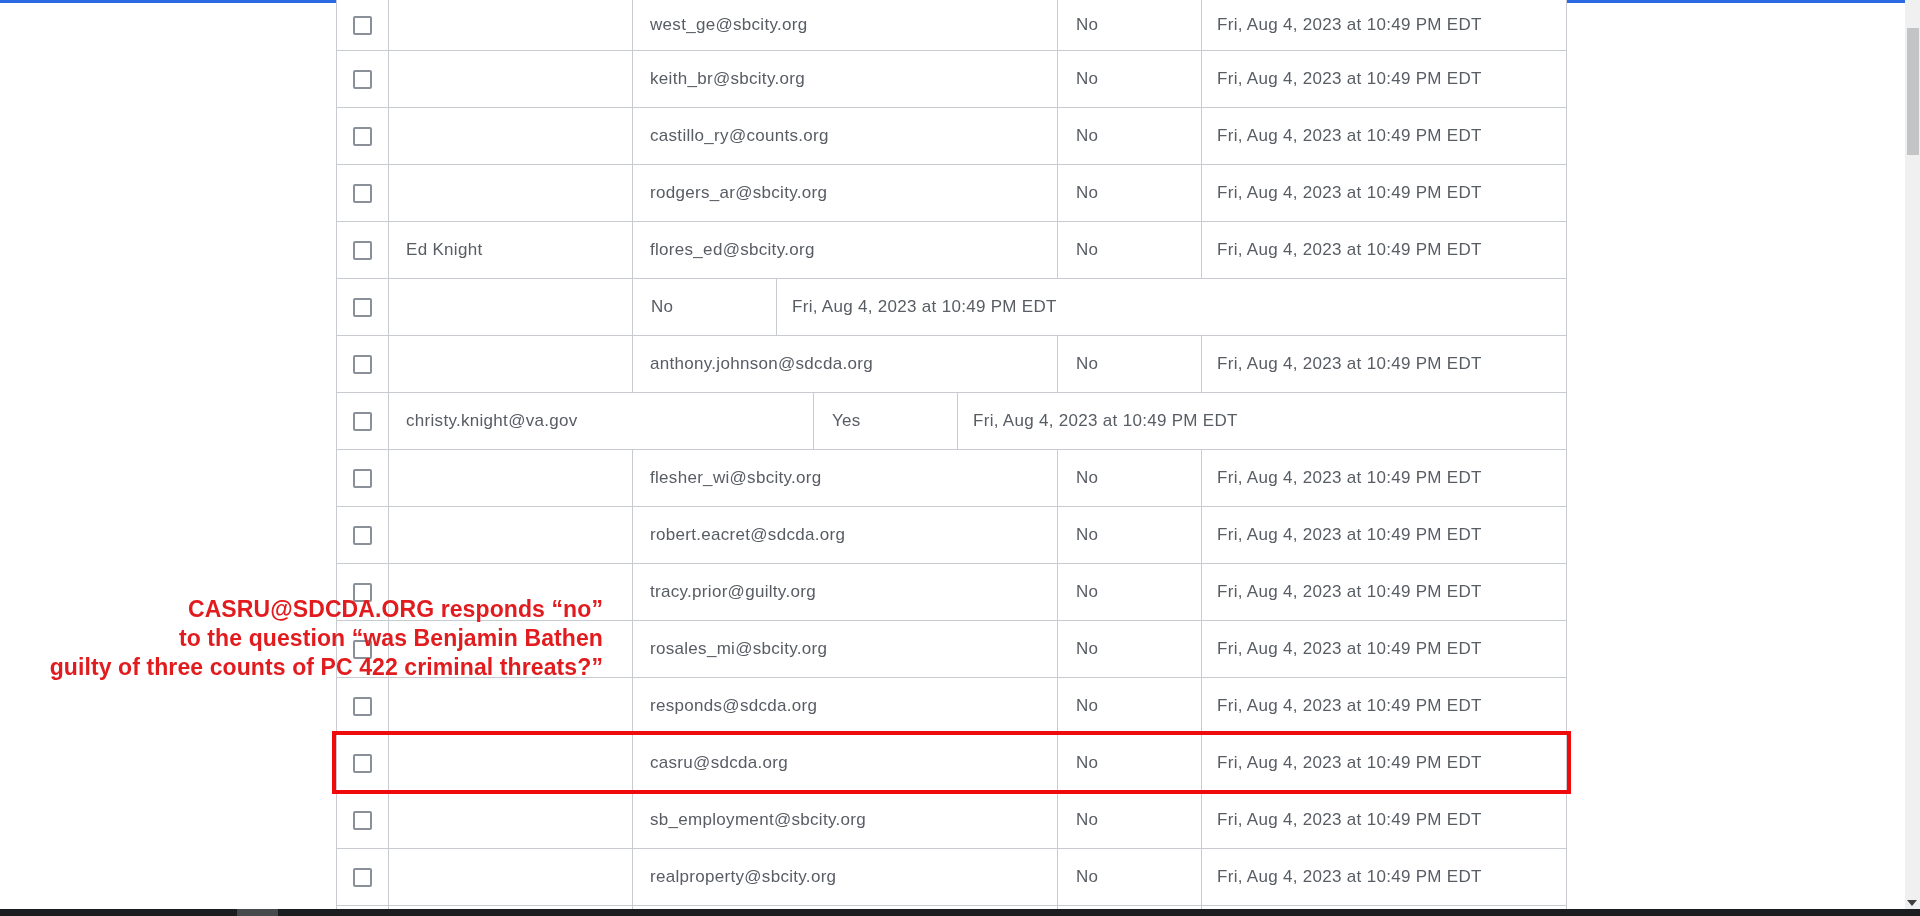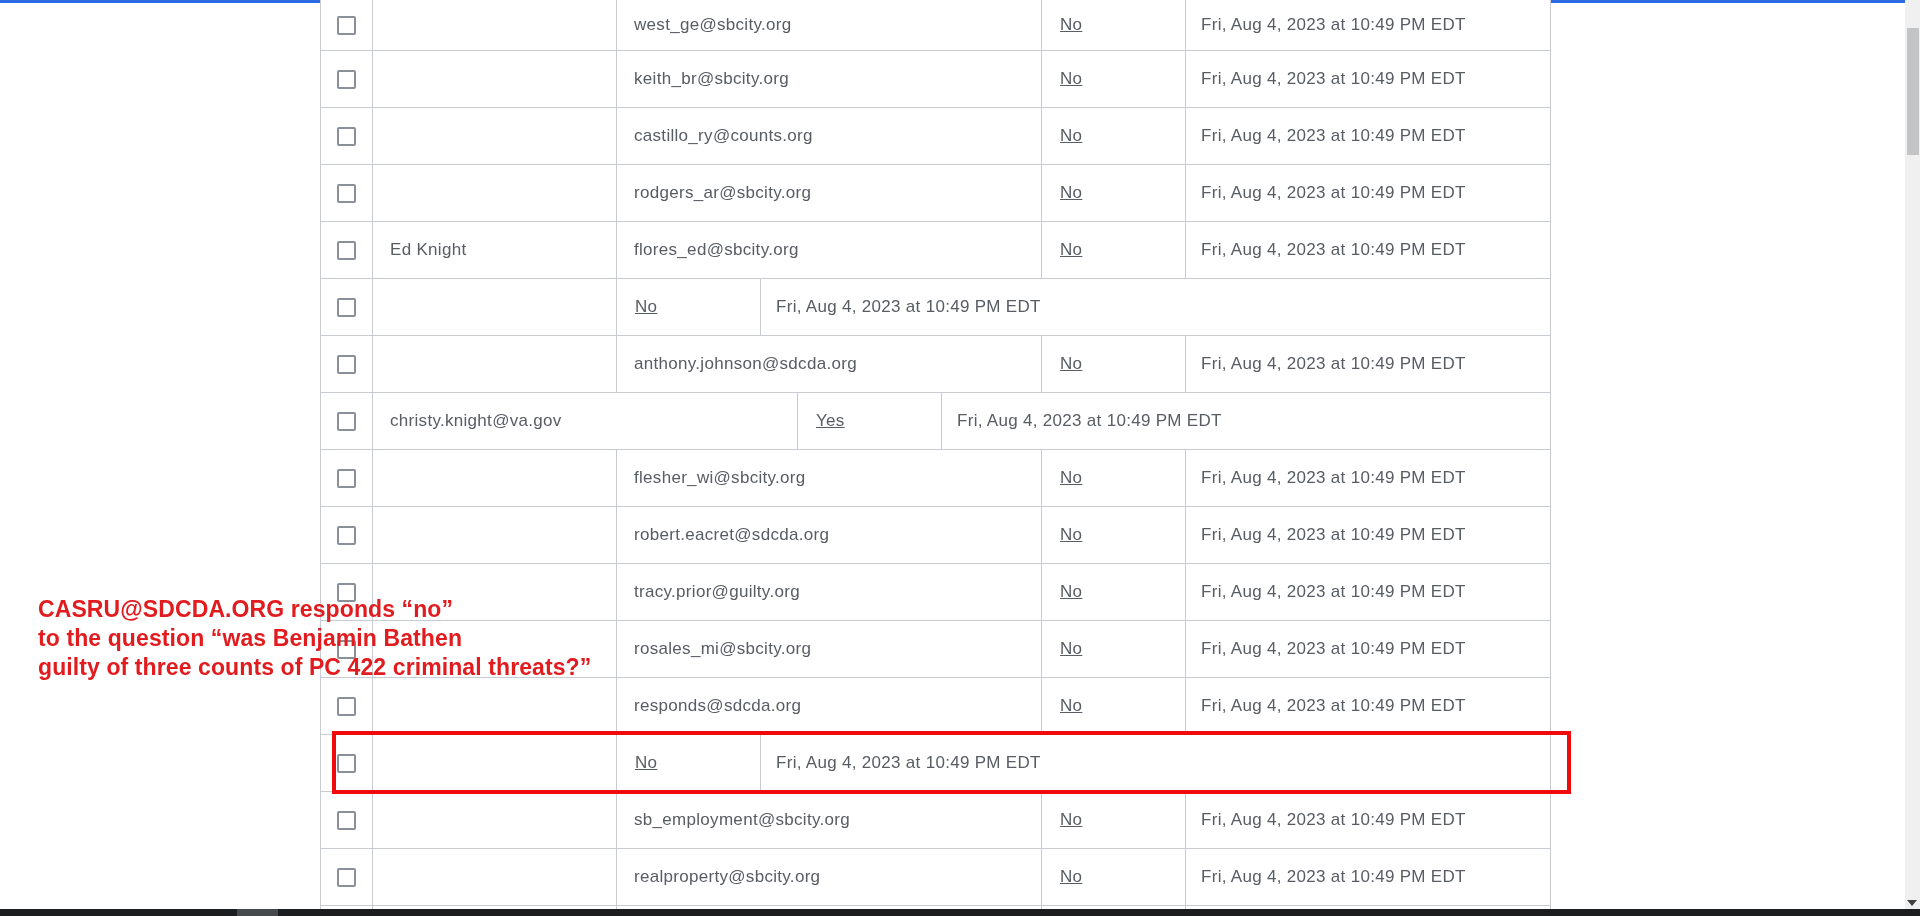--- a/index.html
+++ b/index.html
@@ -19,21 +19,21 @@
     background: #2b6ae3;
   }
   .progress-cyan {
     position: absolute; top: 0; left: 450px;
     width: 96px; height: 3px;
     background: #7edfe9;
   }
 
   
   .table {
-    position: absolute; top: 0; left: 320px;
+    position: absolute; top: 0; left: 336px;
     width: 1231px;
     border-left: 1px solid #c8ccd0;
     border-right: 1px solid #c8ccd0;
     box-sizing: border-box;
     background: #ffffff;
   }
   .row {
     display: flex;
     height: 57px;
     border-bottom: 1px solid #c8ccd0;
@@ -48,42 +48,42 @@
     border-right: 1px solid #c8ccd0;
     color: #585c63;
     font-size: 17px;
     letter-spacing: 0.3px;
     white-space: nowrap;
     overflow: hidden;
   }
   .c-check { width: 52px; justify-content: center; }
   .c-name  { width: 244px; padding-left: 17px; }
   .c-email { width: 425px; padding-left: 17px; }
-  .c-resp  { width: 144px; padding-left: 18px; text-decoration: underline; }
+  .c-resp  { width: 144px; padding-left: 18px; }
   .c-date  { width: 364px; padding-left: 15px; border-right: none; }
   .checkbox {
     width: 15px; height: 15px;
     border: 2px solid #8a9099;
     border-radius: 2px;
     background: #ffffff;
     display: inline-block;
   }
 
   
   .highlight-box {
     position: absolute; left: 332px; top: 731px;
     width: 1239px; height: 63px;
     border: 4px solid #ef0a0c;
     box-sizing: border-box;
     pointer-events: none;
   }
   .annotation {
     position: absolute; left: 38px; top: 595px;
     width: 565px;
-    text-align: left;
+    text-align: right;
     color: #e11b1e;
     font-size: 23px;
     font-weight: bold;
     line-height: 29px;
     letter-spacing: 0.1px;
   }
 
   
   .vscrollbar {
     position: absolute; top: 0; right: 0;
@@ -240,20 +240,21 @@
       <div class="cell c-name"></div>
       <div class="cell c-email">responds@sdcda.org</div>
       <div class="cell c-resp">No</div>
       <div class="cell c-date">Fri, Aug 4, 2023 at 10:49 PM EDT</div>
     </div>
         <div class="row">
       <div class="cell c-check">
         <span class="checkbox"></span>
       </div>
       <div class="cell c-name"></div>
+      <div class="cell c-email">casru@sdcda.org</div>
       <div class="cell c-resp">No</div>
       <div class="cell c-date">Fri, Aug 4, 2023 at 10:49 PM EDT</div>
     </div>
         <div class="row">
       <div class="cell c-check">
         <span class="checkbox"></span>
       </div>
       <div class="cell c-name"></div>
       <div class="cell c-email">sb_employment@sbcity.org</div>
       <div class="cell c-resp">No</div>

